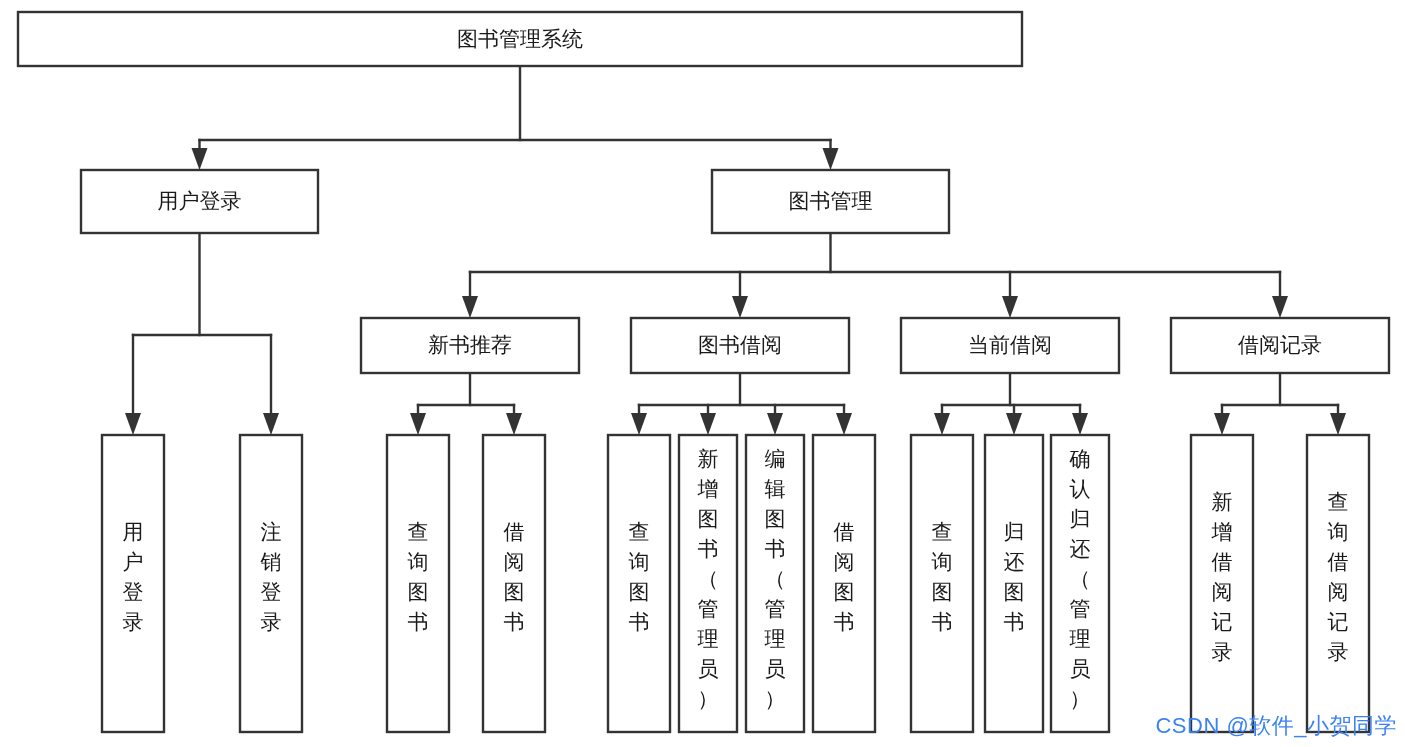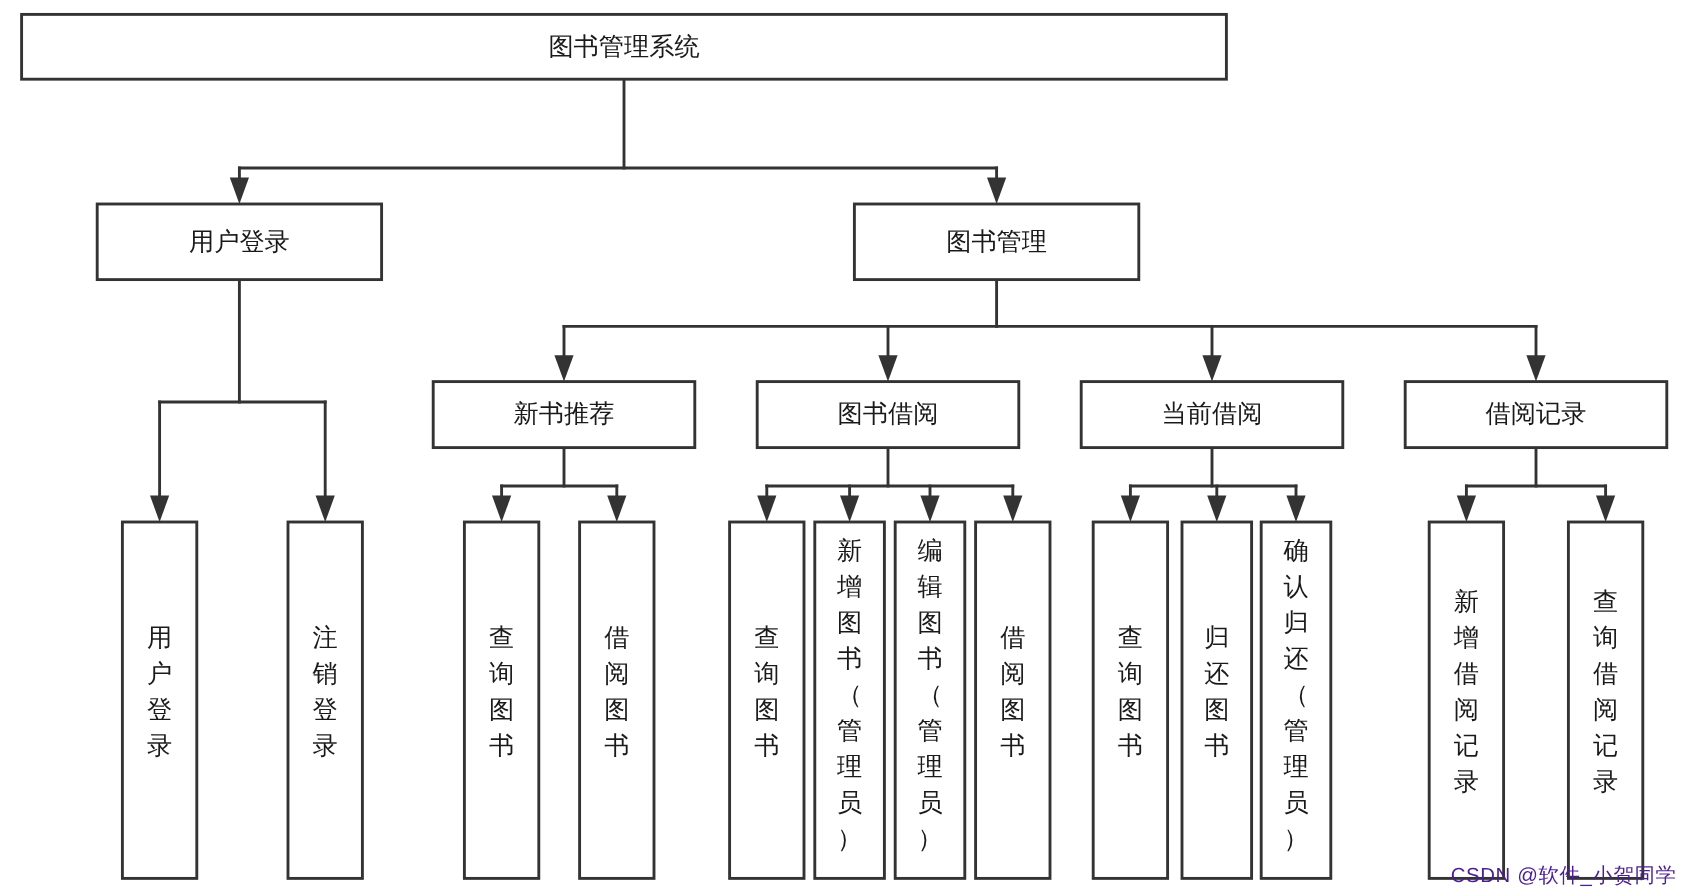--- a/index.html
+++ b/index.html
@@ -52,22 +52,22 @@
     font-family: "Liberation Sans", "DejaVu Sans", sans-serif;
     font-size: 21px;
     fill: #1a1a1a;
     text-anchor: middle;
   }
   .watermark {
     position: absolute;
     right: 8px;
     bottom: 6px;
     font-family: "Liberation Sans", "DejaVu Sans", sans-serif;
-    font-size: 17px;
-    color: #4c1d95;
+    font-size: 22px;
+    color: #3b82f6;
     letter-spacing: 0.5px;
     white-space: nowrap;
   }
 </style>
 </head>
 <body>
 
 <div id="diagram-root">
   <svg class="flow" viewBox="0 0 1405 747">
     <g id="connectors">

